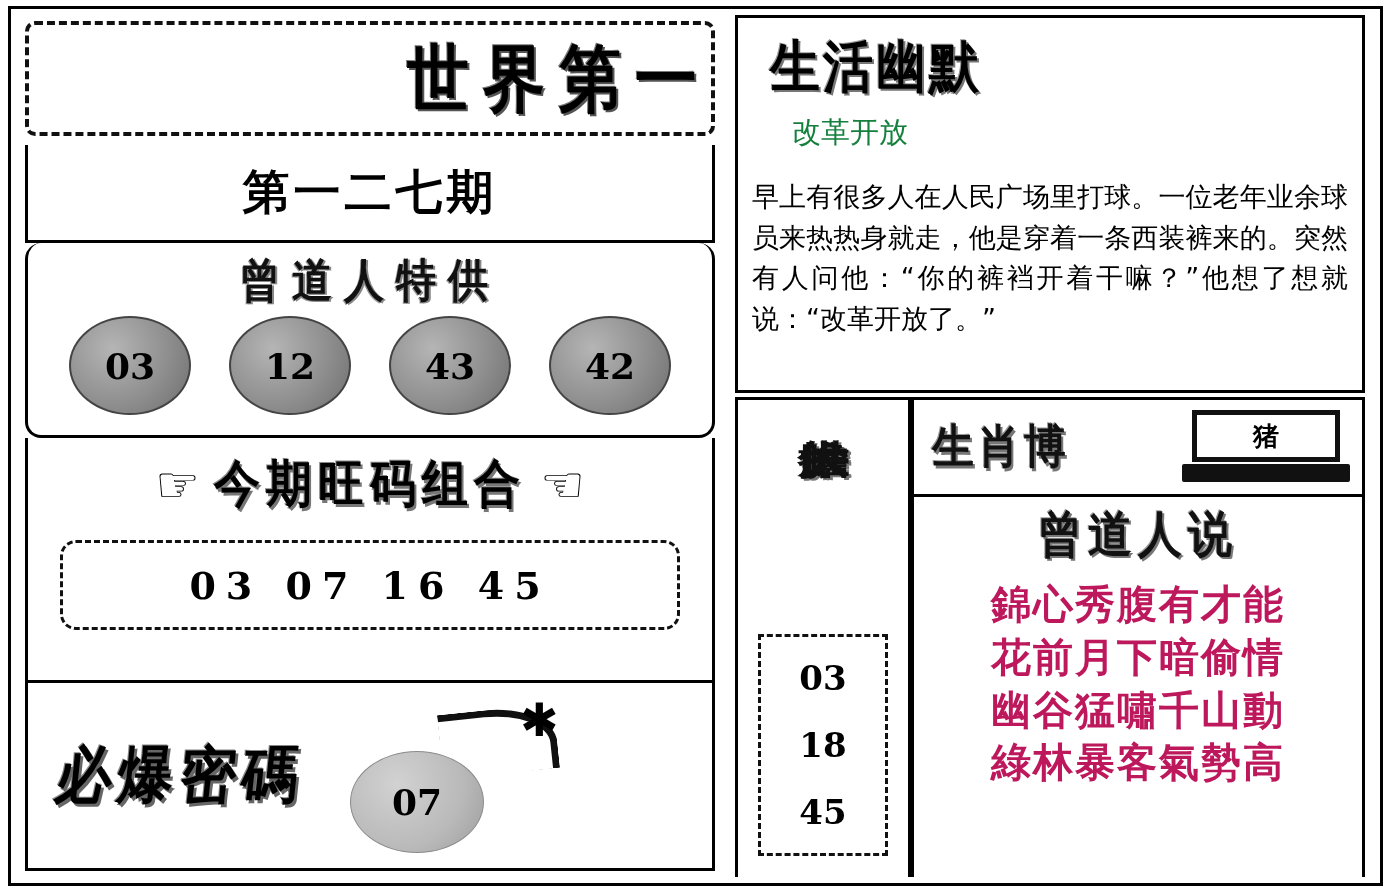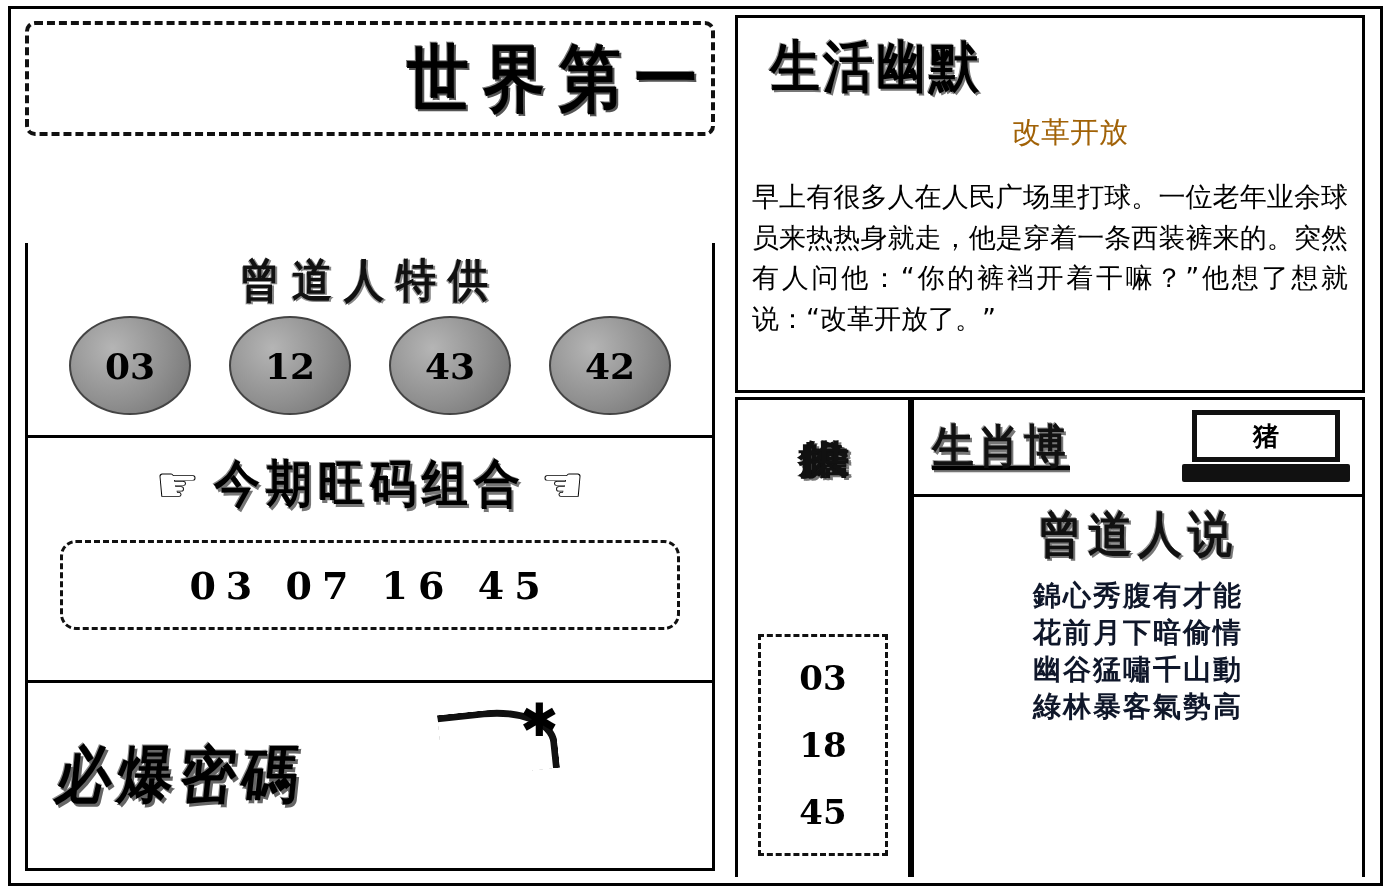--- a/index.html
+++ b/index.html
@@ -89,20 +89,21 @@
   .balls-box {
     position: absolute;
     left: 14px;
     top: 234px;
     width: 690px;
     height: 195px;
     border-bottom: 3px solid #000;
     border-left: 3px solid #000;
     border-right: 3px solid #000;
     box-sizing: border-box;
+    border-radius: 16px;
   }
   .balls-title {
     text-align: center;
     margin-top: 10px;
     font-family: "DejaVu Serif", serif;
     font-size: 40px;
     font-weight: bold;
     letter-spacing: 12px;
     color: #111;
     text-shadow: 2px 1px 0 #888, -1px 1px 0 #999;
@@ -277,22 +278,21 @@
     font-weight: bold;
     letter-spacing: 3px;
     color: #000;
     text-shadow: 2px 2px 0 #777, -1px -1px 0 #999;
     transform: scaleY(1.12);
     margin: 6px 0 0 18px;
   }
   .humor-subtitle {
     font-family: "DejaVu Sans", sans-serif;
     font-size: 29px;
-    color: #a16207;
-    text-align: center;
+    color: #15803d;
     margin: 12px 0 0 40px;
   }
   .humor-body {
     margin-top: 24px;
     font-family: "DejaVu Sans", sans-serif;
     font-size: 27px;
     line-height: 1.5;
     color: #000;
     text-align: justify;
   }
@@ -348,21 +348,20 @@
     left: 178px;
     top: 394px;
     width: 454px;
     height: 100px;
     border: 3px solid #000;
     box-sizing: border-box;
     display: flex;
     align-items: center;
     justify-content: space-between;
     padding: 0 10px 0 18px;
-    text-decoration: underline;
   }
   .zodiac-title {
     font-family: "DejaVu Serif", serif;
     font-size: 42px;
     font-weight: bold;
     letter-spacing: 4px;
     color: #111;
     text-shadow: 2px 2px 0 #777, -1px -1px 0 #999;
     transform: scaleY(1.1);
   }
@@ -417,40 +416,43 @@
     letter-spacing: 6px;
     color: #111;
     text-shadow: 2px 2px 0 #777, -1px -1px 0 #999;
     transform: scaleY(1.12);
   }
   .saying-lines {
     margin-top: 14px;
   }
   .saying-line {
     font-family: "DejaVu Serif", serif;
-    font-size: 28px;
+    font-size: 40px;
     font-weight: 600;
     letter-spacing: 2px;
-    color: #0f172a;
+    color: #be185d;
     line-height: 1.32;
     white-space: nowrap;
   }
 </style>
 </head>
 <body>
 
 <div class="page">
   <div class="outer-frame"></div>
 
   <div class="left-col">
 
     <div class="banner-box">
       <div class="banner-title">世界第一</div>
     </div>
 
+    <div class="issue-box">
+      <div class="issue-text">第一二七期</div>
+    </div>
 
     <div class="balls-box">
       <div class="balls-title">曾道人特供</div>
       <div class="balls-row">
         <div class="ball">03</div>
         <div class="ball">12</div>
         <div class="ball">43</div>
         <div class="ball">42</div>
       </div>
     </div>
@@ -464,20 +466,21 @@
       <div class="combo-numbers-box">
         <div class="combo-numbers">03 07 16 45</div>
       </div>
     </div>
 
     <div class="secret-box">
       <div class="secret-title">必爆密碼</div>
       <div class="bomb-wrap">
         <div class="fuse"></div>
         <div class="spark">✱</div>
+        <div class="bomb">07</div>
       </div>
     </div>
   </div>
 
   <div class="right-col">
 
     <div class="humor-box">
       <div class="humor-title">生活幽默</div>
       <div class="humor-subtitle">改革开放</div>
       <div class="humor-body">早上有很多人在人民广场里打球。一位老年业余球员来热热身就走，他是穿着一条西装裤来的。突然有人问他：“你的裤裆开着干嘛？”他想了想就说：“改革开放了。”</div>

